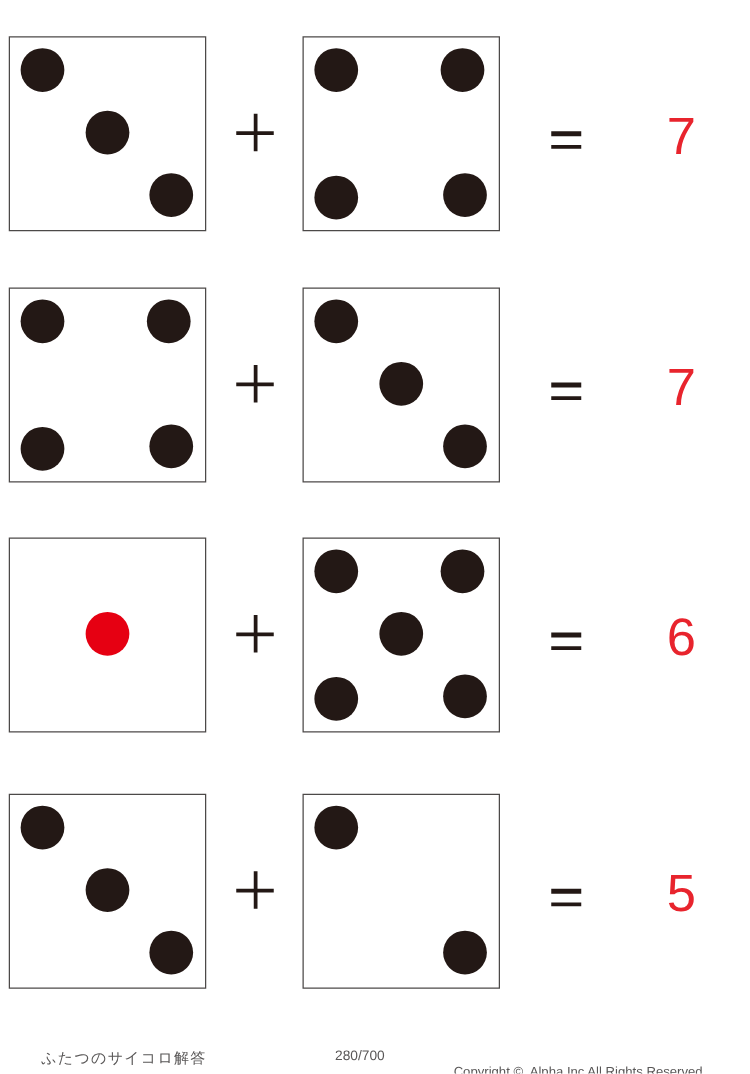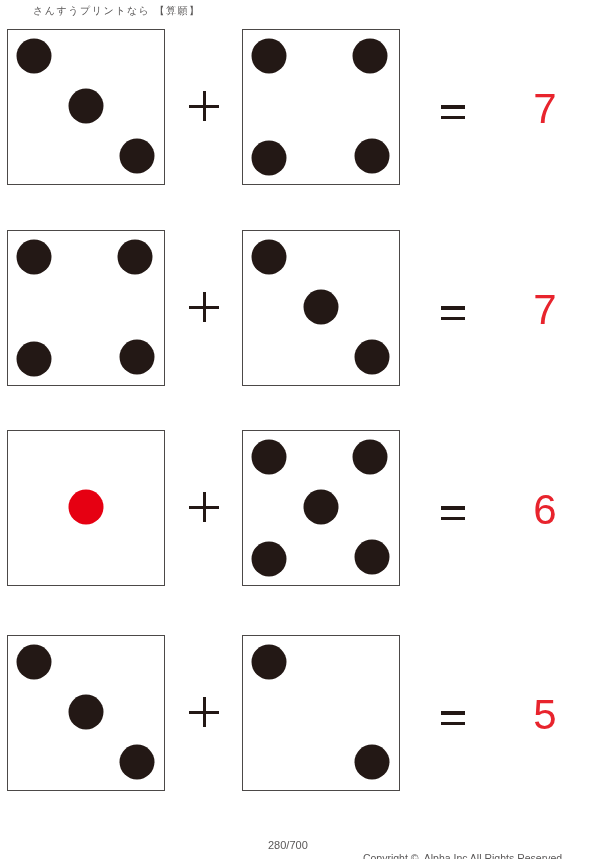--- a/index.html
+++ b/index.html
@@ -48,21 +48,20 @@
   .footer-right{
     position:absolute;right:35px;top:823px;text-align:right;
     font-size:10.5px;line-height:14px;color:var(--text-gray);white-space:pre;
   }
 </style>
 </head>
 <body>
 
 <div class="page">
 
-  <div class="header-title">さんすうプリントなら 【算願】</div>
 
   <div class="row" data-row="0">
     <div class="die" data-die="0">
         <div class="pip" style="left: 16.5%; top: 17%; background: rgb(35, 24, 21);"></div>
         <div class="pip" style="left: 50%; top: 49.5%; background: rgb(35, 24, 21);"></div>
         <div class="pip" style="left: 82.5%; top: 81.5%; background: rgb(35, 24, 21);"></div>
       </div>
     <div class="op-plus"></div>
     <div class="die" data-die="1">
         <div class="pip" style="left: 16.5%; top: 17%; background: rgb(35, 24, 21);"></div>
@@ -115,19 +114,20 @@
       </div>
     <div class="op-plus"></div>
     <div class="die" data-die="1">
         <div class="pip" style="left: 16.5%; top: 17%; background: rgb(35, 24, 21);"></div>
         <div class="pip" style="left: 82.5%; top: 81.5%; background: rgb(35, 24, 21);"></div>
       </div>
     <div class="op-equals"></div>
     <div class="answer">5</div>
   </div>
 
+  <div class="footer-left">ふたつのサイコロ解答</div>
   <div class="footer-center">280/700</div>
   <div class="footer-right">
     <div>Copyright ©  Alpha.Inc All Rights Reserved.</div>
     
   </div>
 
 </div>
 
 </body></html>

